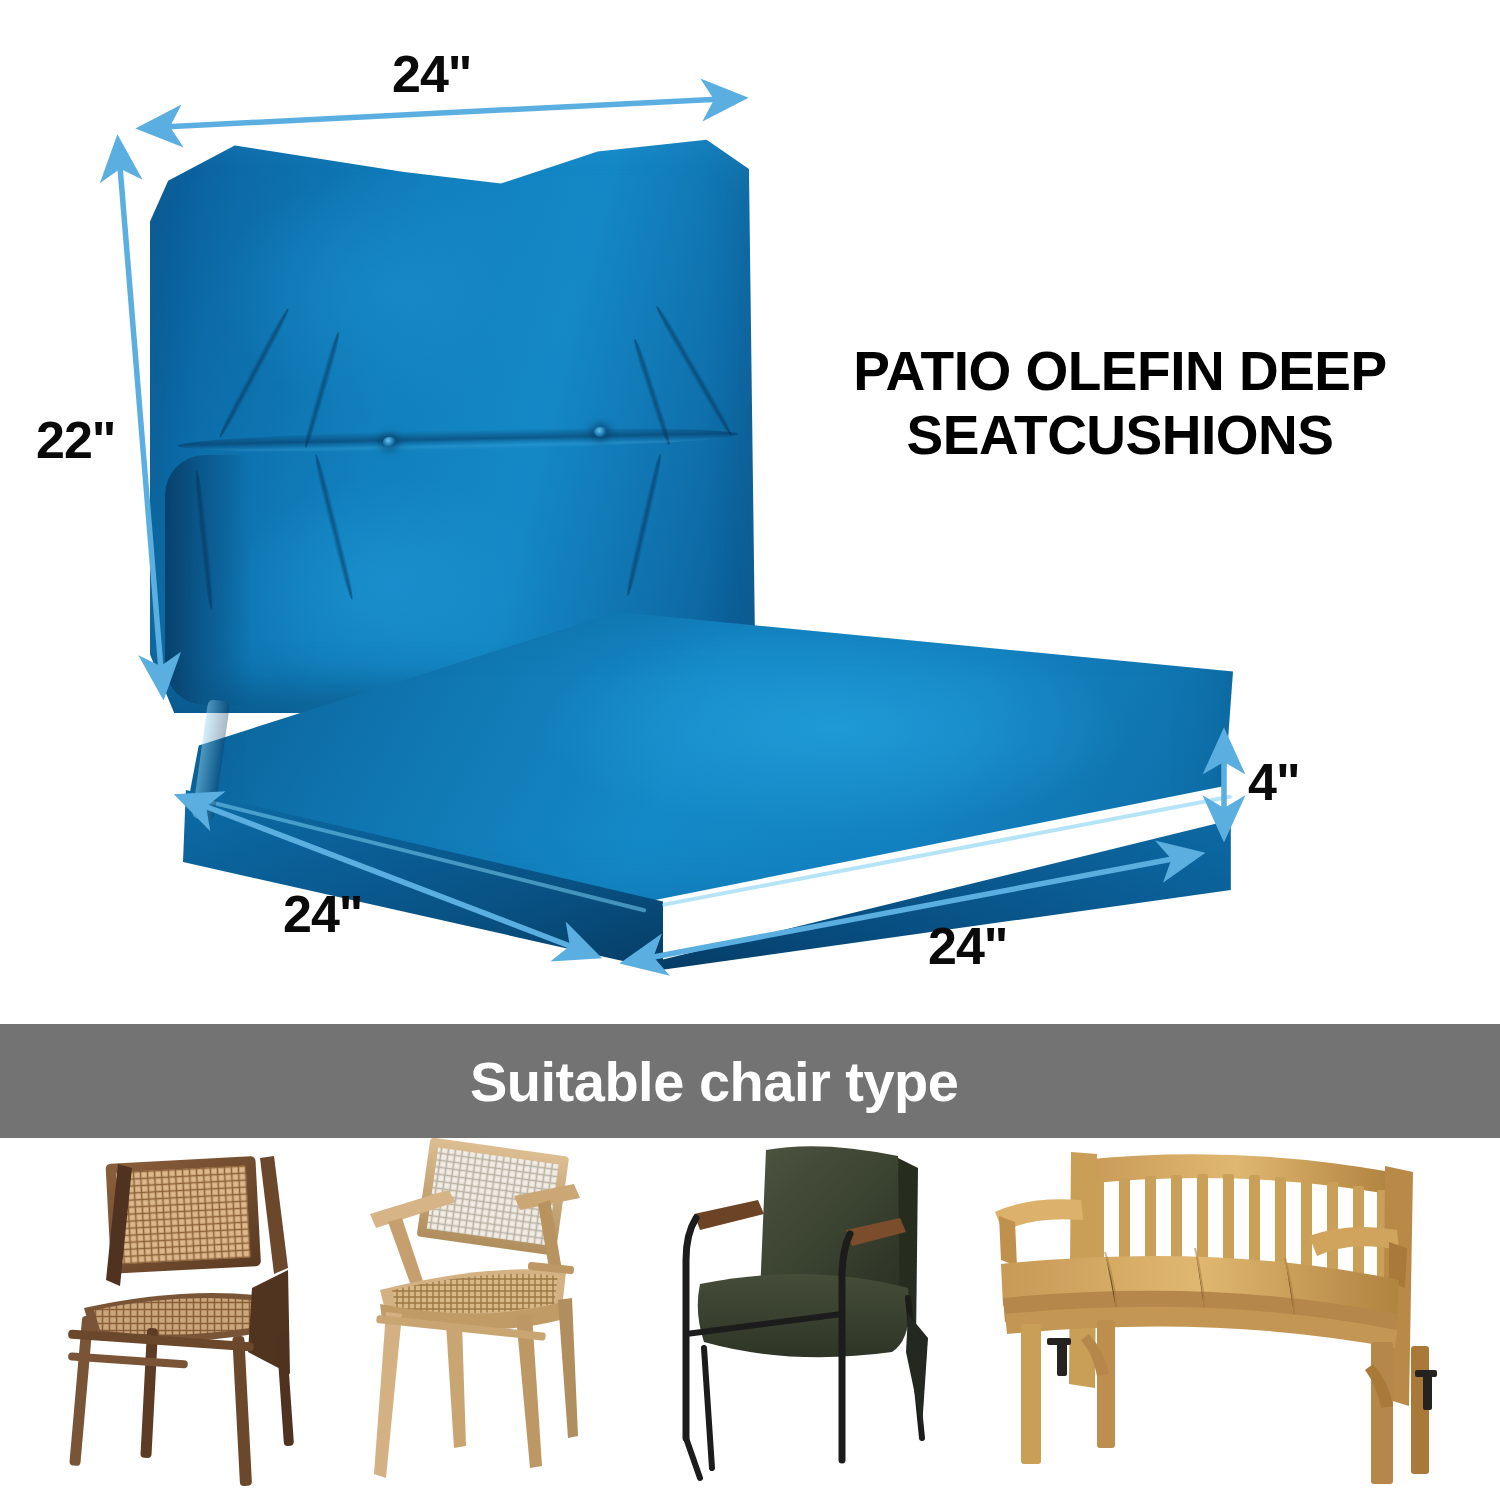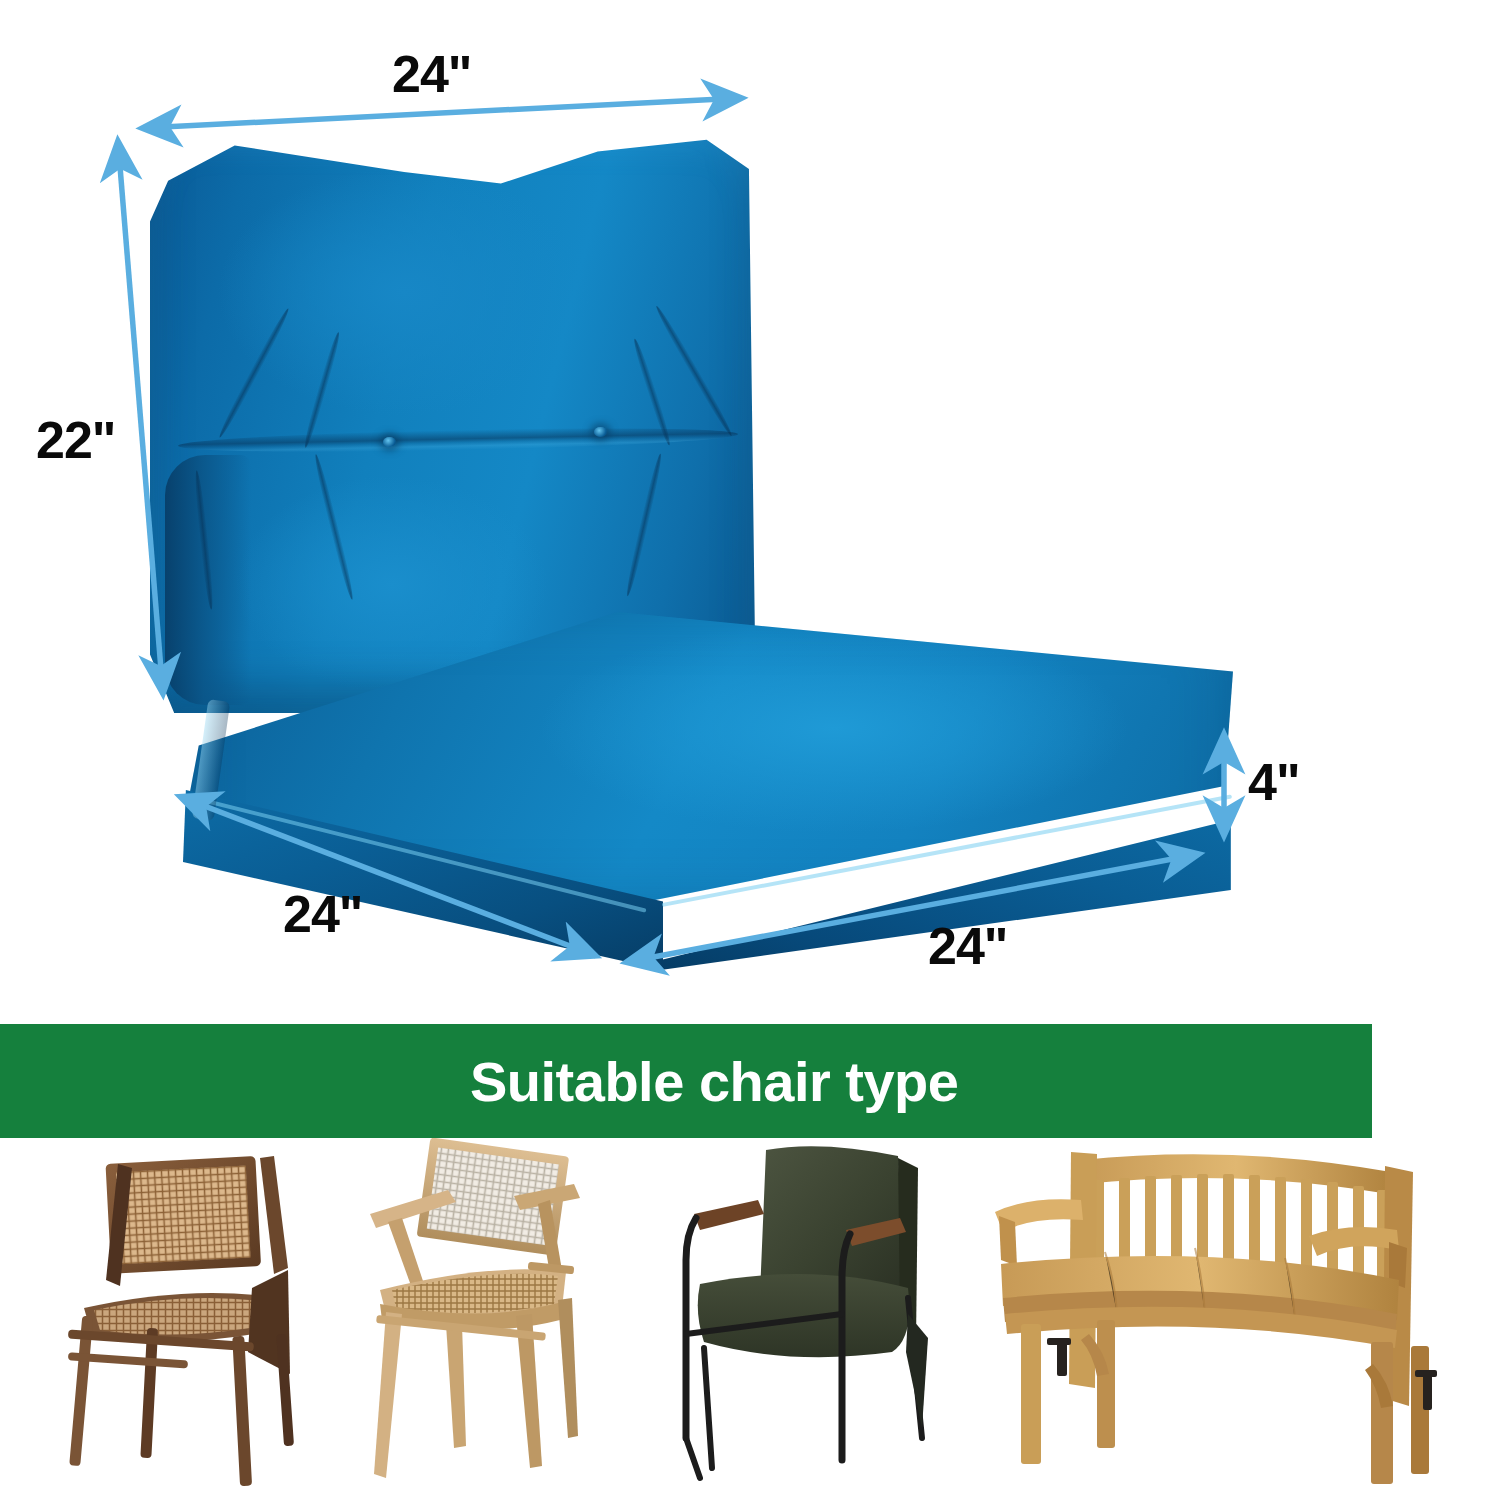--- a/index.html
+++ b/index.html
@@ -112,22 +112,22 @@
 
   
   #product-title{
     position:absolute;left:800px;top:340px;width:640px;
     text-align:center;color:#000;font-weight:bold;font-size:55px;line-height:1.16;
     letter-spacing:-0.5px;
   }
 
   
   #banner{
-    position:absolute;left:0;top:1024px;width:1372px;height:114px;
-    background:#15803d;display:flex;align-items:center;
+    position:absolute;left:0;top:1024px;width:1500px;height:114px;
+    background:#737373;display:flex;align-items:center;
   }
   #banner-title{
     color:#ffffff;font-weight:bold;font-size:56px;letter-spacing:-0.5px;
     margin-left:470px;
   }
 
   
   #gallery{position:absolute;left:0;top:1138px;width:1500px;height:362px;background:#fff;}
   .chair-cell{position:absolute;top:0;height:362px;}
   #cell-0{left:22px;  width:318px;}
@@ -183,20 +183,24 @@
         <line x1="627" y1="962" x2="1199" y2="854" marker-start="url(#at)" marker-end="url(#ah)"></line>
       </g>
     </svg>
 
     <div class="dimlabel" id="lbl-top">24"</div>
     <div class="dimlabel" id="lbl-left">22"</div>
     <div class="dimlabel" id="lbl-height">4"</div>
     <div class="dimlabel" id="lbl-depth">24"</div>
     <div class="dimlabel" id="lbl-width">24"</div>
 
+    <div id="product-title">
+      <div>PATIO OLEFIN DEEP</div>
+      <div>SEATCUSHIONS</div>
+    </div>
   </div>
 
   <div id="banner">
     <span id="banner-title">Suitable chair type</span>
   </div>
 
   <div id="gallery">
 
     <div class="chair-cell" id="cell-0">
       <svg class="chair-svg" viewBox="0 0 318 362">

